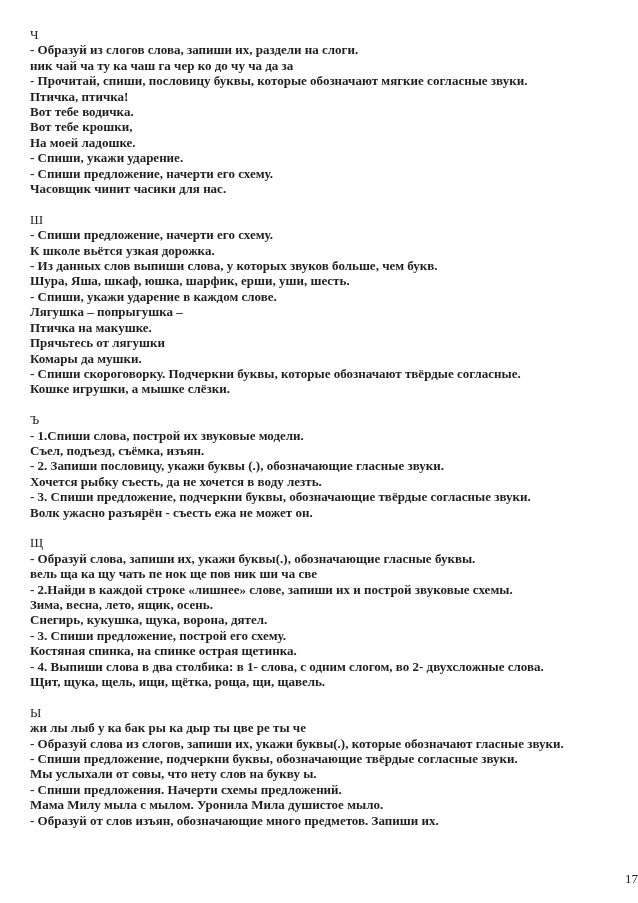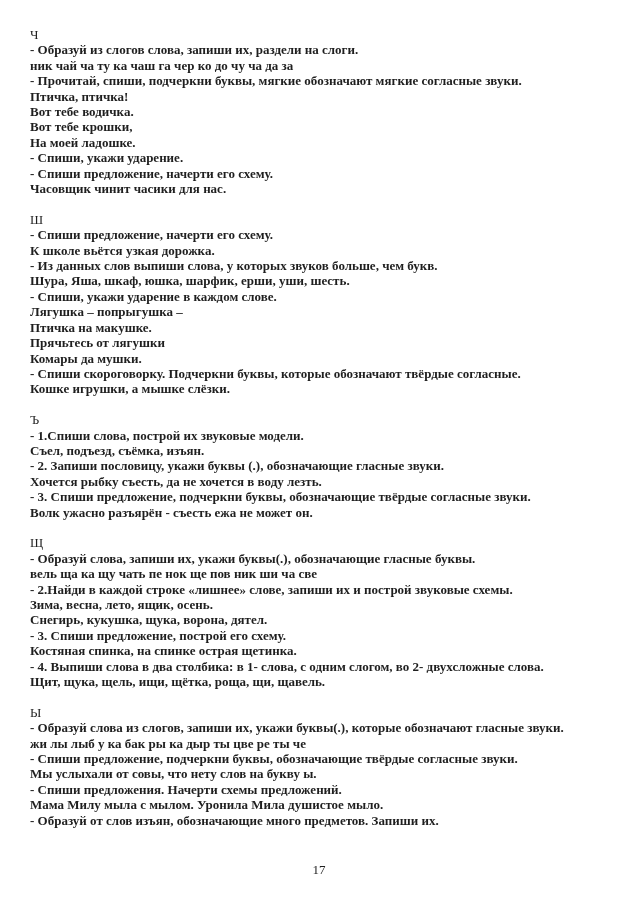--- a/index.html
+++ b/index.html
@@ -29,35 +29,35 @@
     margin: 0;
     line-height: 15.4px;
   }
   .doc-section + .doc-section {
     margin-top: 15.4px;
   }
   .page-number {
     position: absolute;
     left: 0;
     right: 0;
-    bottom: 26px;
-    text-align: center;
+    bottom: 17px;
+    text-align: right;
     line-height: 15.4px;
   }
 </style>
 </head>
 <body>
 
 <div class="page">
 
   <section class="doc-section">
     <p class="heading">Ч</p>
     <p class="line">- Образуй из слогов слова, запиши их, раздели на слоги.</p>
     <p class="line">ник чай ча ту ка чаш га чер ко до чу ча да за</p>
-    <p class="line">- Прочитай, спиши, подчеркни буквы, мягкие обозначают мягкие согласные звуки.</p>
+    <p class="line">- Прочитай, спиши, пословицу буквы, которые обозначают мягкие согласные звуки.</p>
     <p class="line">Птичка, птичка!</p>
     <p class="line">Вот тебе водичка.</p>
     <p class="line">Вот тебе крошки,</p>
     <p class="line">На моей ладошке.</p>
     <p class="line">- Спиши, укажи ударение.</p>
     <p class="line">- Спиши предложение, начерти его схему.</p>
     <p class="line">Часовщик чинит часики для нас.</p>
   </section>
 
   <section class="doc-section">
@@ -93,22 +93,22 @@
     <p class="line">Зима, весна, лето, ящик, осень.</p>
     <p class="line">Снегирь, кукушка, щука, ворона, дятел.</p>
     <p class="line">- 3. Спиши предложение, построй его схему.</p>
     <p class="line">Костяная спинка, на спинке острая щетинка.</p>
     <p class="line">- 4. Выпиши слова в два столбика: в 1- слова, с одним слогом, во 2- двухсложные слова.</p>
     <p class="line">Щит, щука, щель, ищи, щётка, роща, щи, щавель.</p>
   </section>
 
   <section class="doc-section">
     <p class="heading">Ы</p>
+    <p class="line">жи лы лыб у ка бак ры ка дыр ты цве ре ты че</p>
     <p class="line">- Образуй слова из слогов, запиши их, укажи буквы(.), которые обозначают гласные звуки.</p>
-    <p class="line">жи лы лыб у ка бак ры ка дыр ты цве ре ты че</p>
     <p class="line">- Спиши предложение, подчеркни буквы, обозначающие твёрдые согласные звуки.</p>
     <p class="line">Мы услыхали от совы, что нету слов на букву ы.</p>
     <p class="line">- Спиши предложения. Начерти схемы предложений.</p>
     <p class="line">Мама Милу мыла с мылом. Уронила Мила душистое мыло.</p>
     <p class="line">- Образуй от слов изъян, обозначающие много предметов. Запиши их.</p>
   </section>
 
   <div class="page-number">17</div>
 
 </div>

